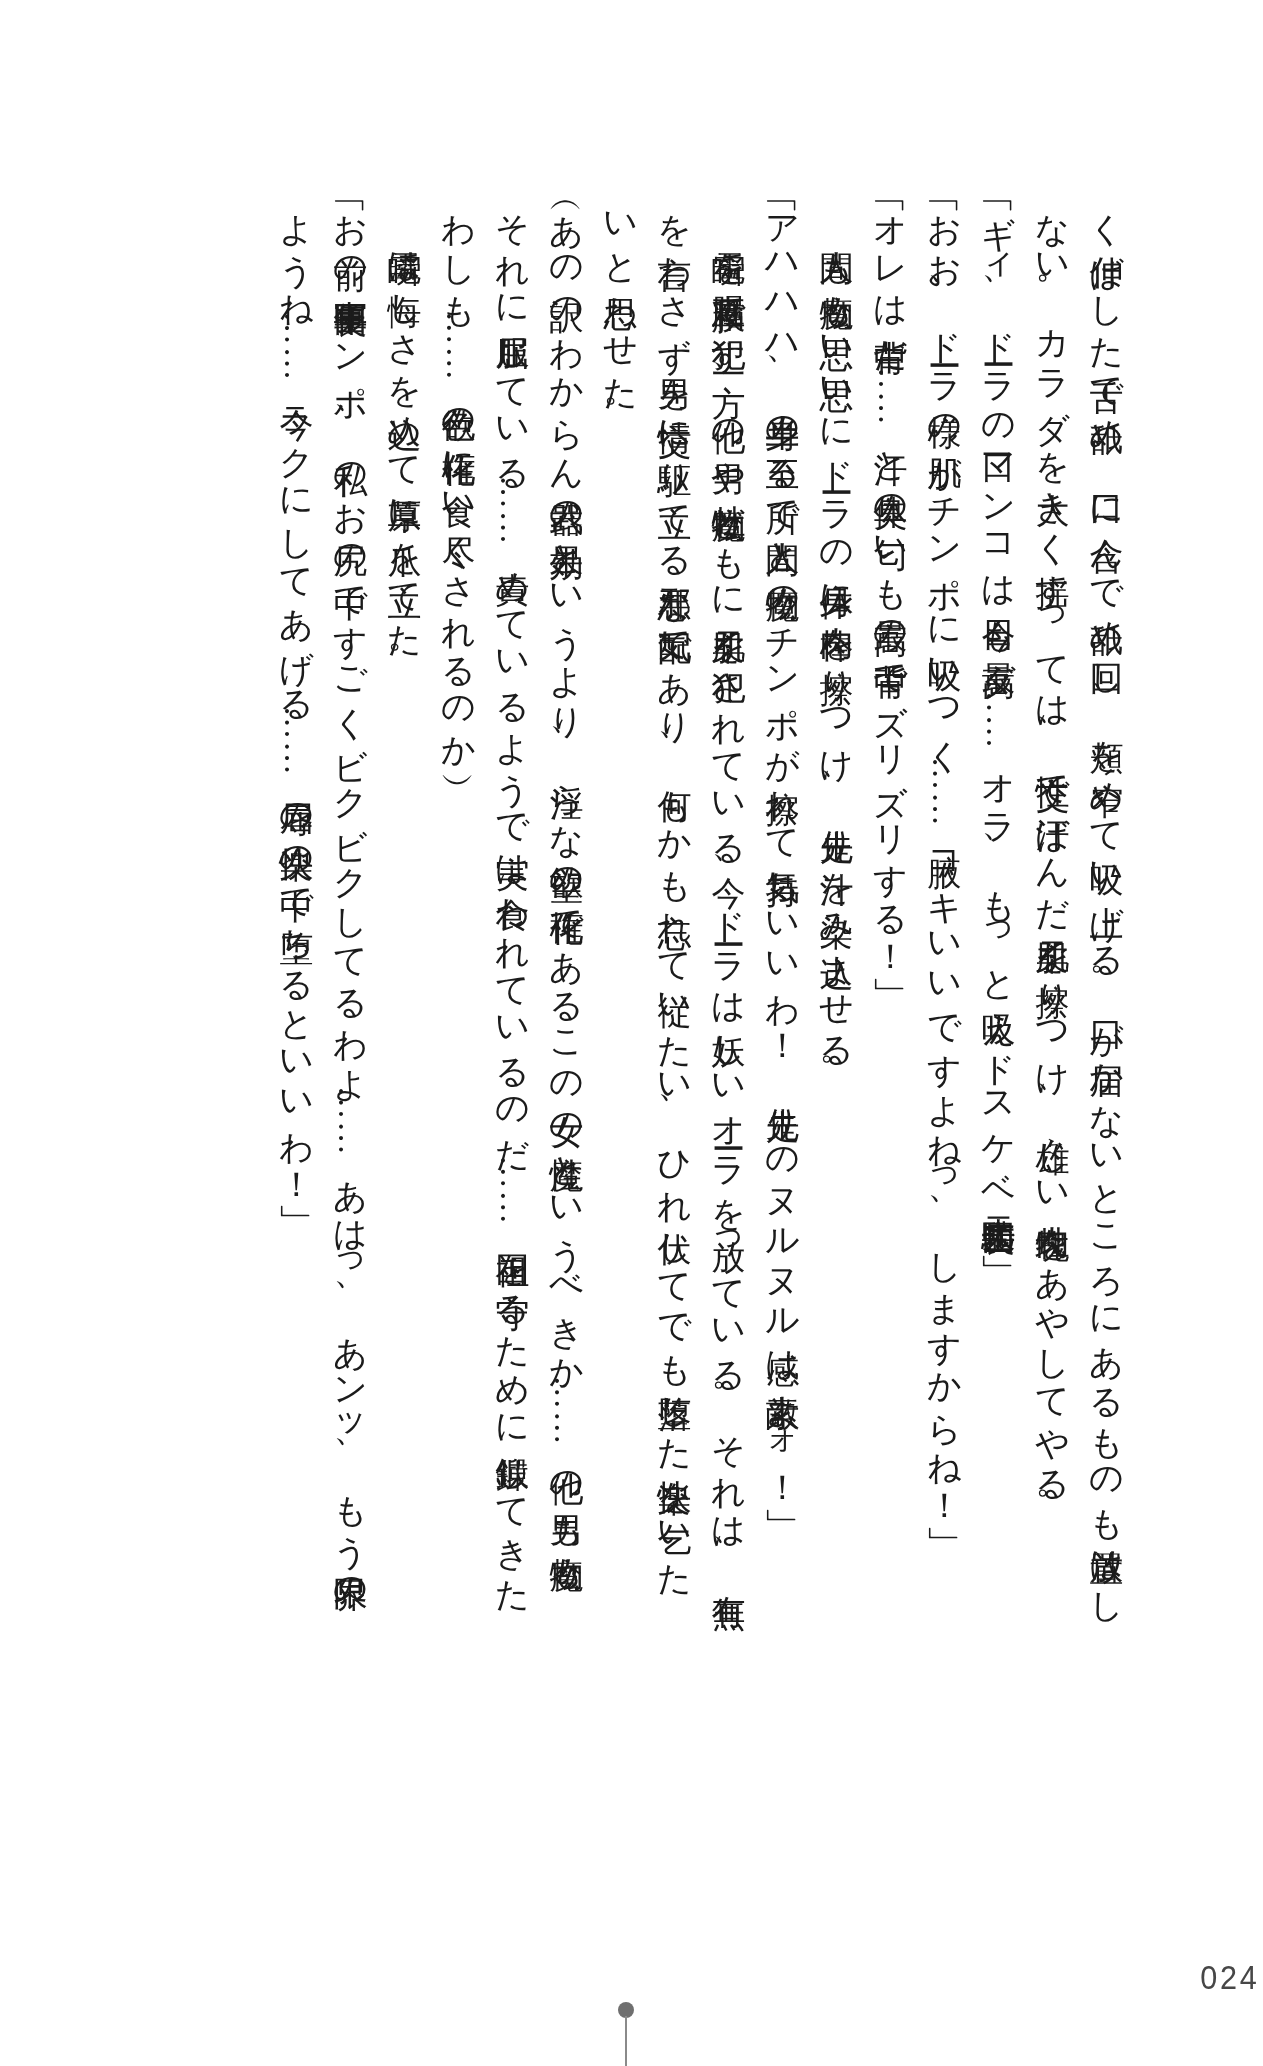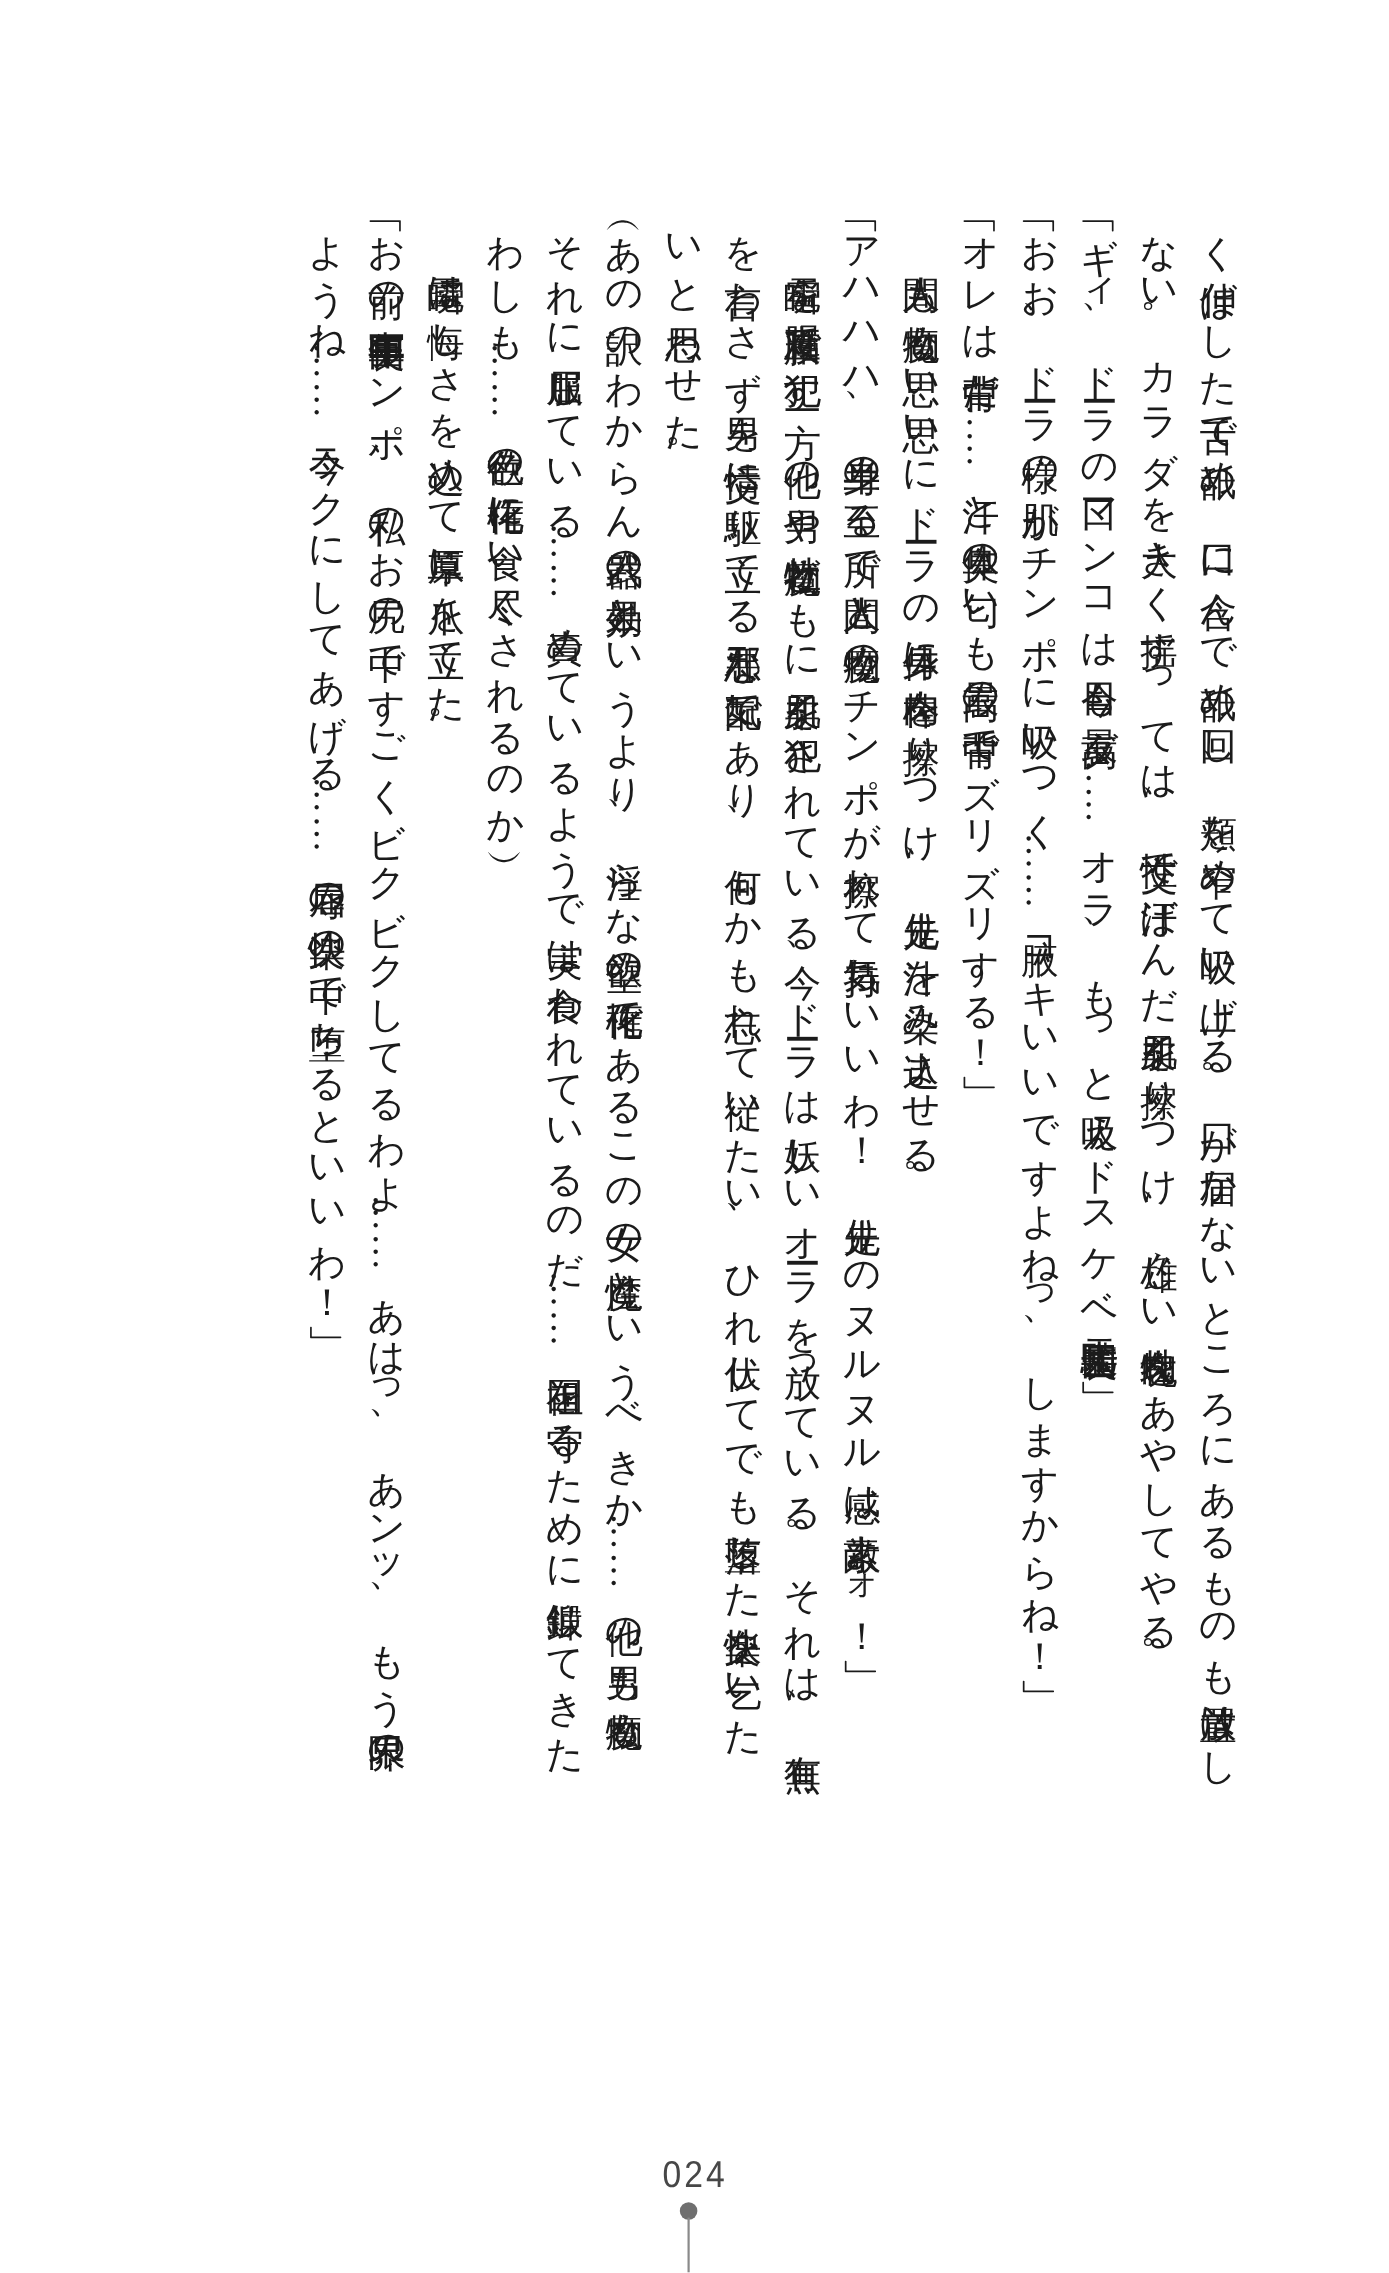--- a/index.html
+++ b/index.html
@@ -33,21 +33,21 @@
   }
   .para.indent {
     text-indent: 35px;          
   }
   
   .footer {
     position: absolute;
     left: 0;
     top: 1958px;
     width: 100%;
-    text-align: center;
+    text-align: right;
   }
   .page-number {
     display: inline-block;
     font-family: "Liberation Sans", "DejaVu Sans", sans-serif;
     font-size: 34px;
     font-weight: 400;
     letter-spacing: 3px;
     color: #474747;
     transform: scaleX(0.9);
   }

